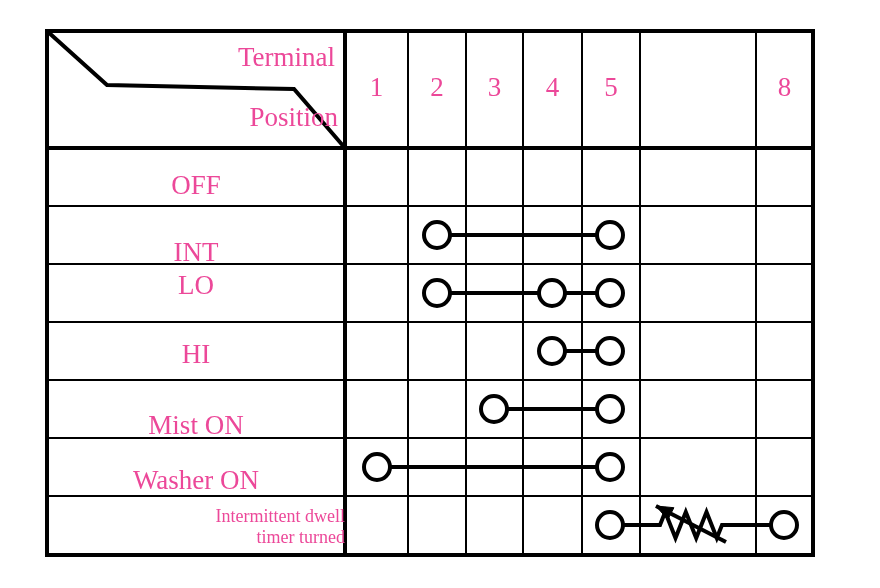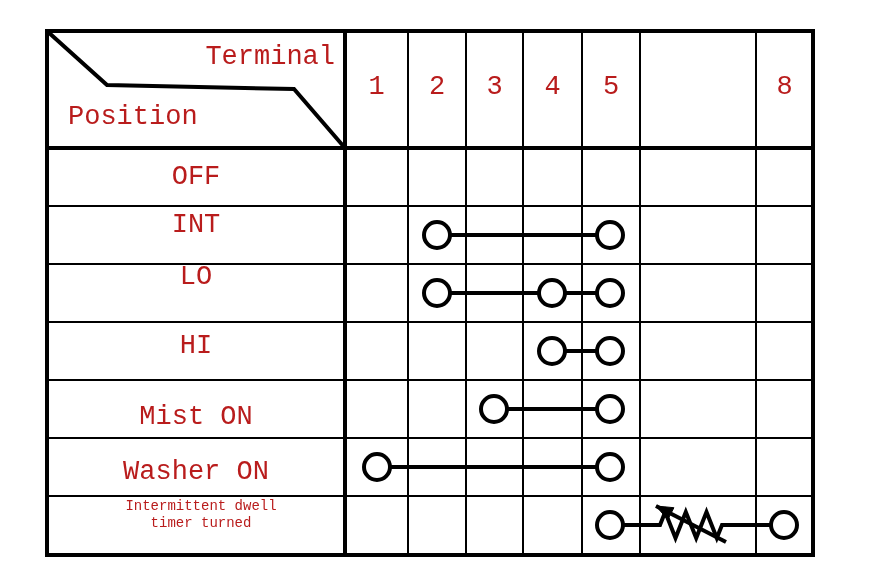--- a/index.html
+++ b/index.html
@@ -30,57 +30,58 @@
     top: 0;
     width: 880px;
     height: 588px;
   }
 
   
   .txt {
     position: absolute;
     white-space: pre;
     line-height: 1;
-    font-family: Liberation Mono, monospace;
-    color: #b91c1c;
+    font-family: Liberation Serif, serif;
+    color: #ec4899;
   }
 
   .hdr-terminal {
     left: 47px;
     top: 44px;
     width: 288px;
     text-align: right;
     font-size: 27px;
   }
   .hdr-position {
     left: 68px;
     top: 104px;
     width: 270px;
-    text-align: left;
+    text-align: right;
     font-size: 27px;
   }
 
   .col-head {
     top: 74px;
     font-size: 27px;
     text-align: center;
   }
 
   .row-label {
     font-size: 27px;
     text-align: center;
     left: 47px;
     width: 298px;
+    margin-top: 8px;
   }
   .row-label.two-line {
-    font-size: 14px;
+    font-size: 18px;
     line-height: 1.18;
     left: 57px;
     width: 288px;
-    text-align: center;
+    text-align: right;
   }
 </style>
 </head>
 <body>
 
 <div id="stage">
 
   <svg id="table-svg" viewBox="0 0 880 588" xmlns="http://www.w3.org/2000/svg">
     <g id="grid-layer">
         <rect x="47" y="31" width="766" height="524" fill="none" stroke="#000000" stroke-width="4"></rect>
@@ -138,21 +139,21 @@
         <div class="txt col-head" style="left: 345px; width: 63px;">1</div>
         <div class="txt col-head" style="left: 408px; width: 58px;">2</div>
         <div class="txt col-head" style="left: 466px; width: 57px;">3</div>
         <div class="txt col-head" style="left: 523px; width: 59px;">4</div>
         <div class="txt col-head" style="left: 582px; width: 58px;">5</div>
         <div class="txt col-head" style="left: 640px; width: 116px;"></div>
         <div class="txt col-head" style="left: 756px; width: 57px;">8</div>
       </div>
     <div id="row-labels">
         <div class="txt row-label" style="top: 163.5px;">OFF</div>
-        <div class="txt row-label" style="top: 212px; text-align: center;">INT</div>
+        <div class="txt row-label" style="top: 231px; text-align: center;">INT</div>
         <div class="txt row-label" style="top: 264px;">LO</div>
         <div class="txt row-label" style="top: 333px;">HI</div>
         <div class="txt row-label" style="top: 404px;">Mist ON</div>
         <div class="txt row-label" style="top: 459px;">Washer ON</div>
         <div class="txt row-label two-line" style="top: 498.04px;">Intermittent dwell
 timer turned</div>
       </div>
 
   </div>
 </div>

